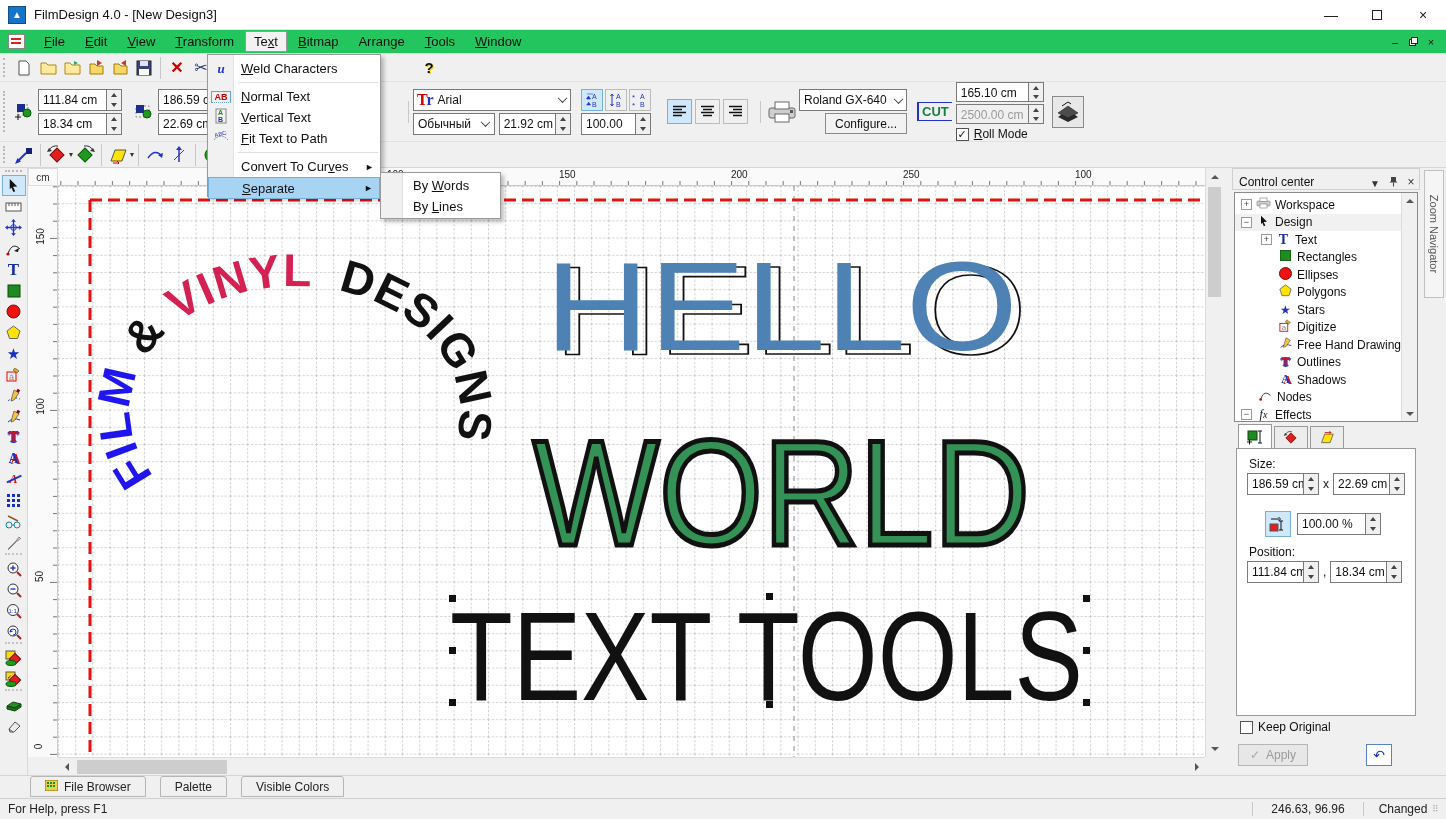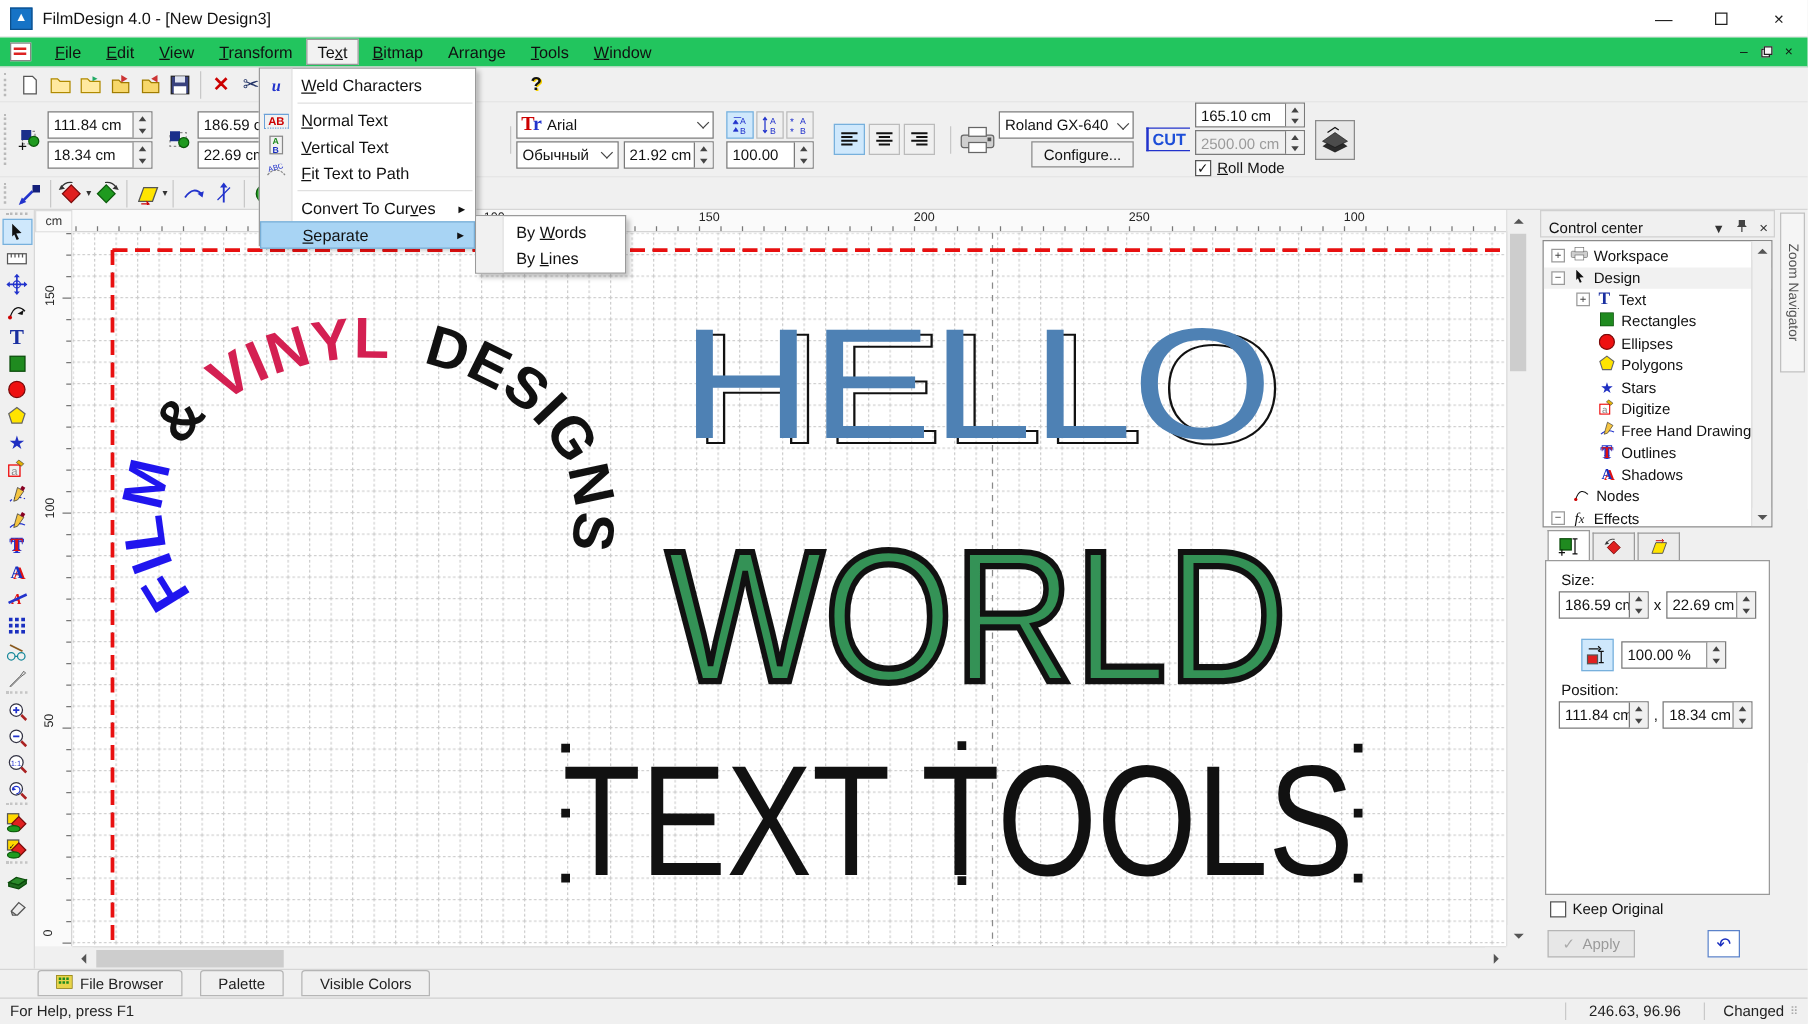--- a/index.html
+++ b/index.html
@@ -44,21 +44,21 @@
   .spin .btns i.dn::after{content:"";border:3px solid transparent;border-top:4px solid #444;margin-bottom:-3px;}
   .spin.dis{background:#f0f0f0;}.spin.dis .v{color:#9a9a9a;}
   .combo{display:flex;height:22px;border:1px solid #7a7a7a;background:#fff;align-items:center;}
   .combo .v{font-size:12px;padding:0 4px;white-space:nowrap;overflow:hidden;flex:1;}
   .combo .chev{width:16px;align-self:stretch;display:flex;align-items:center;justify-content:center;}
   .chev::after{content:"";width:6px;height:6px;border-left:1.5px solid #444;border-bottom:1.5px solid #444;transform:rotate(-45deg) translate(1px,-1px);}
   .checkbox{display:flex;align-items:center;font-size:12px;gap:5px;}
   .checkbox .box{width:13px;height:13px;border:1px solid #555;background:#fff;display:flex;align-items:center;justify-content:center;font-size:11px;}
   .btn{border:1px solid #8a8a8a;background:#f2f2f2;font-size:12px;display:flex;align-items:center;justify-content:center;}
   .selbtn{background:#cfe8fc;border:1px solid #77b0dc;}
-  .cutlbl{color:#1d4ed8;font-weight:bold;font-size:13px;border-left:2px solid #23c;border-top:1px solid #23c;border-bottom:1px solid #23c;padding:1px 3px;letter-spacing:0;}
+  .cutlbl{color:#15803d;font-weight:bold;font-size:13px;border-left:2px solid #23c;border-top:1px solid #23c;border-bottom:1px solid #23c;padding:1px 3px;letter-spacing:0;}
   
   #toolbox{position:absolute;left:0;top:168px;width:28px;height:607px;background:#f0f0f0;border-right:1px solid #d8d8d8;display:flex;flex-direction:column;align-items:center;padding-top:2px;}
   #toolbox .hgrip{width:60%;border-top:2px dotted #b9b9b9;height:5px;}
   .tool{width:24px;height:21px;display:flex;align-items:center;justify-content:center;}
   .tool.sel{background:#cfe8fc;border:1px solid #77b0dc;}
   .tsep{width:60%;border-top:2px dotted #c5c5c5;height:5px;}
   .serifT{font-family:"Liberation Serif",serif;font-weight:bold;}
   
   #corner{position:absolute;left:28px;top:168px;width:30px;height:18px;background:#fafafa;border:1px solid #dcdcdc;font-size:10px;color:#333;display:flex;align-items:center;justify-content:center;}
   #hruler{position:absolute;left:58px;top:168px;width:1147px;height:18px;background:#fafafa;border-bottom:1px solid #c9c9c9;overflow:hidden;}

